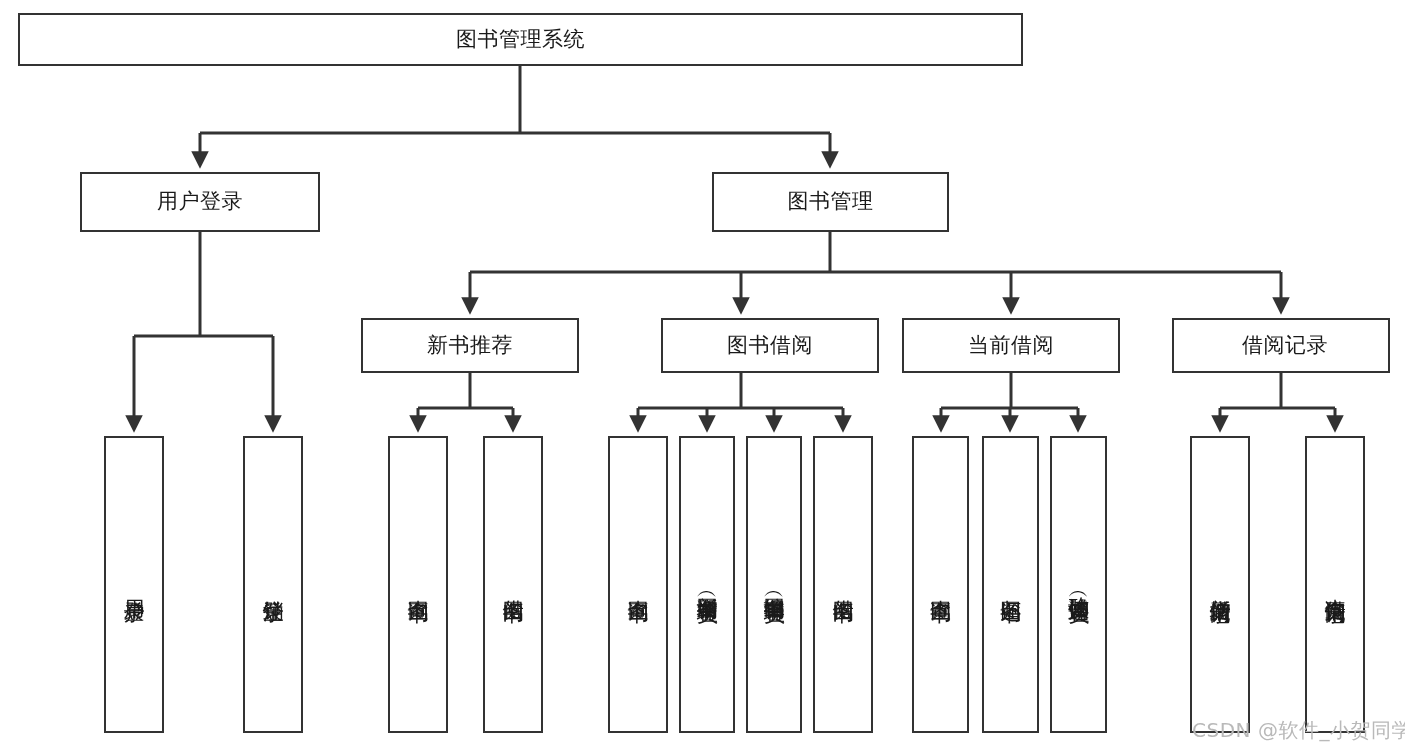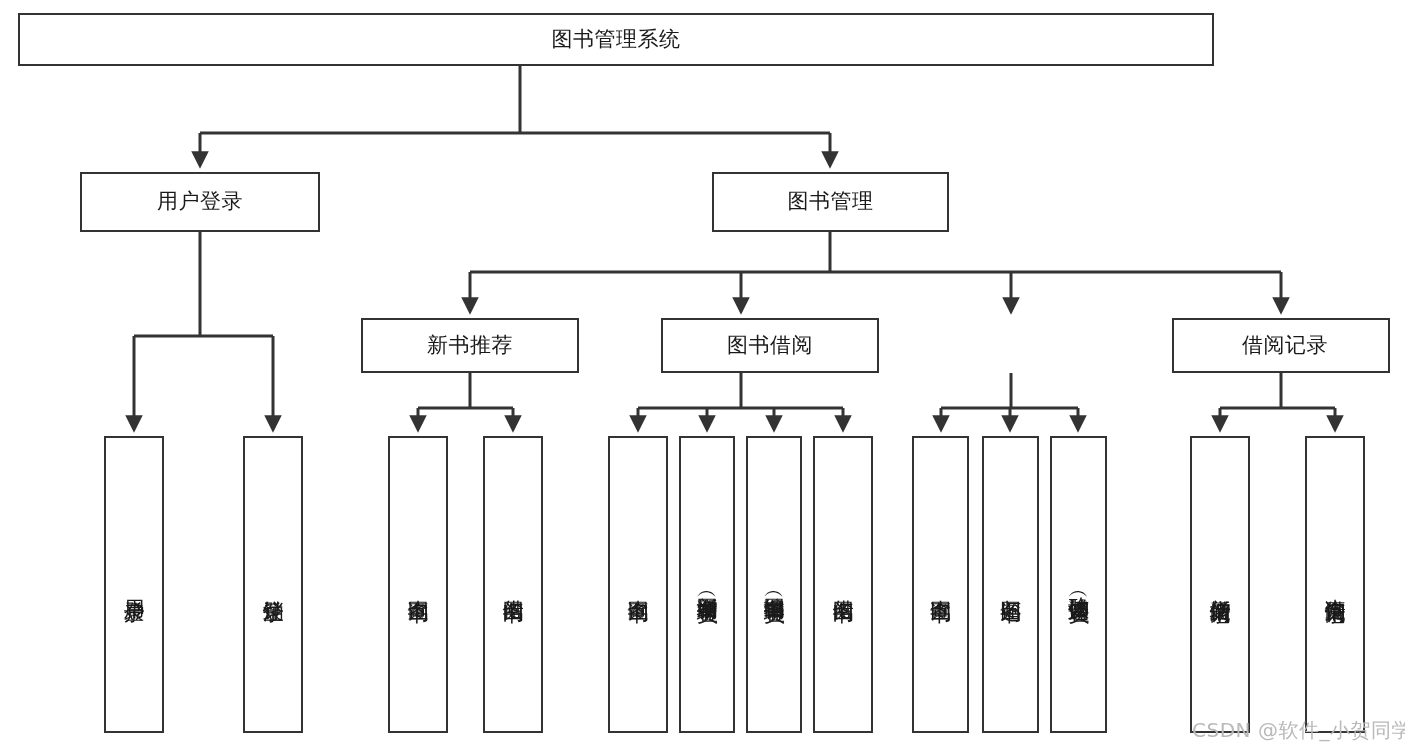--- a/index.html
+++ b/index.html
@@ -113,36 +113,39 @@
       <path d="M 1010 408 L 1010 424" marker-end="url(#arrow)"></path>
       <path d="M 1078 408 L 1078 424" marker-end="url(#arrow)"></path>
 
       <path d="M 1281 373 L 1281 408"></path>
       <path d="M 1220 408 L 1335 408"></path>
       <path d="M 1220 408 L 1220 424" marker-end="url(#arrow)"></path>
       <path d="M 1335 408 L 1335 424" marker-end="url(#arrow)"></path>
     </g>
   </svg>
 
-  <div class="node horiz" style="left: 18px; top: 13px; width: 1196px; height: 53px; border-color: rgb(51, 51, 51); background: rgb(255, 255, 255); color: rgb(26, 26, 26);">
+  <div class="node horiz" style="left: 18px; top: 13px; width: 1005px; height: 53px; border-color: rgb(51, 51, 51); background: rgb(255, 255, 255); color: rgb(26, 26, 26);">
     <span class="label">图书管理系统</span>
   </div>
 
   <div class="node horiz" style="left: 80px; top: 172px; width: 240px; height: 60px; border-color: rgb(51, 51, 51); background: rgb(255, 255, 255); color: rgb(26, 26, 26);">
     <span class="label">用户登录</span>
   </div>
   <div class="node horiz" style="left: 712px; top: 172px; width: 237px; height: 60px; border-color: rgb(51, 51, 51); background: rgb(255, 255, 255); color: rgb(26, 26, 26);">
     <span class="label">图书管理</span>
   </div>
 
   <div class="node horiz" style="left: 361px; top: 318px; width: 218px; height: 55px; border-color: rgb(51, 51, 51); background: rgb(255, 255, 255); color: rgb(26, 26, 26);">
     <span class="label">新书推荐</span>
   </div>
   <div class="node horiz" style="left: 632px; top: 318px; width: 218px; height: 55px; border-color: rgb(51, 51, 51); background: rgb(255, 255, 255); color: rgb(26, 26, 26); margin-left: 29px;">
     <span class="label">图书借阅</span>
+  </div>
+  <div class="node horiz" style="left: 902px; top: 318px; width: 218px; height: 55px; border-color: rgb(51, 51, 51); background: rgb(255, 255, 255); color: rgb(26, 26, 26);">
+    <span class="label">当前借阅</span>
   </div>
   <div class="node horiz" style="left: 1172px; top: 318px; width: 218px; height: 55px; border-color: rgb(51, 51, 51); background: rgb(255, 255, 255); color: rgb(26, 26, 26); padding-left: 8px;">
     <span class="label">借阅记录</span>
   </div>
 
   <div class="node vert" style="left: 104px; top: 436px; width: 60px; height: 297px; border-color: rgb(51, 51, 51); background: rgb(255, 255, 255); color: rgb(26, 26, 26);">
     <span class="label">用户登录</span>
   </div>
   <div class="node vert" style="left: 243px; top: 436px; width: 60px; height: 297px; border-color: rgb(51, 51, 51); background: rgb(255, 255, 255); color: rgb(26, 26, 26);">
     <span class="label">注销登录</span>

